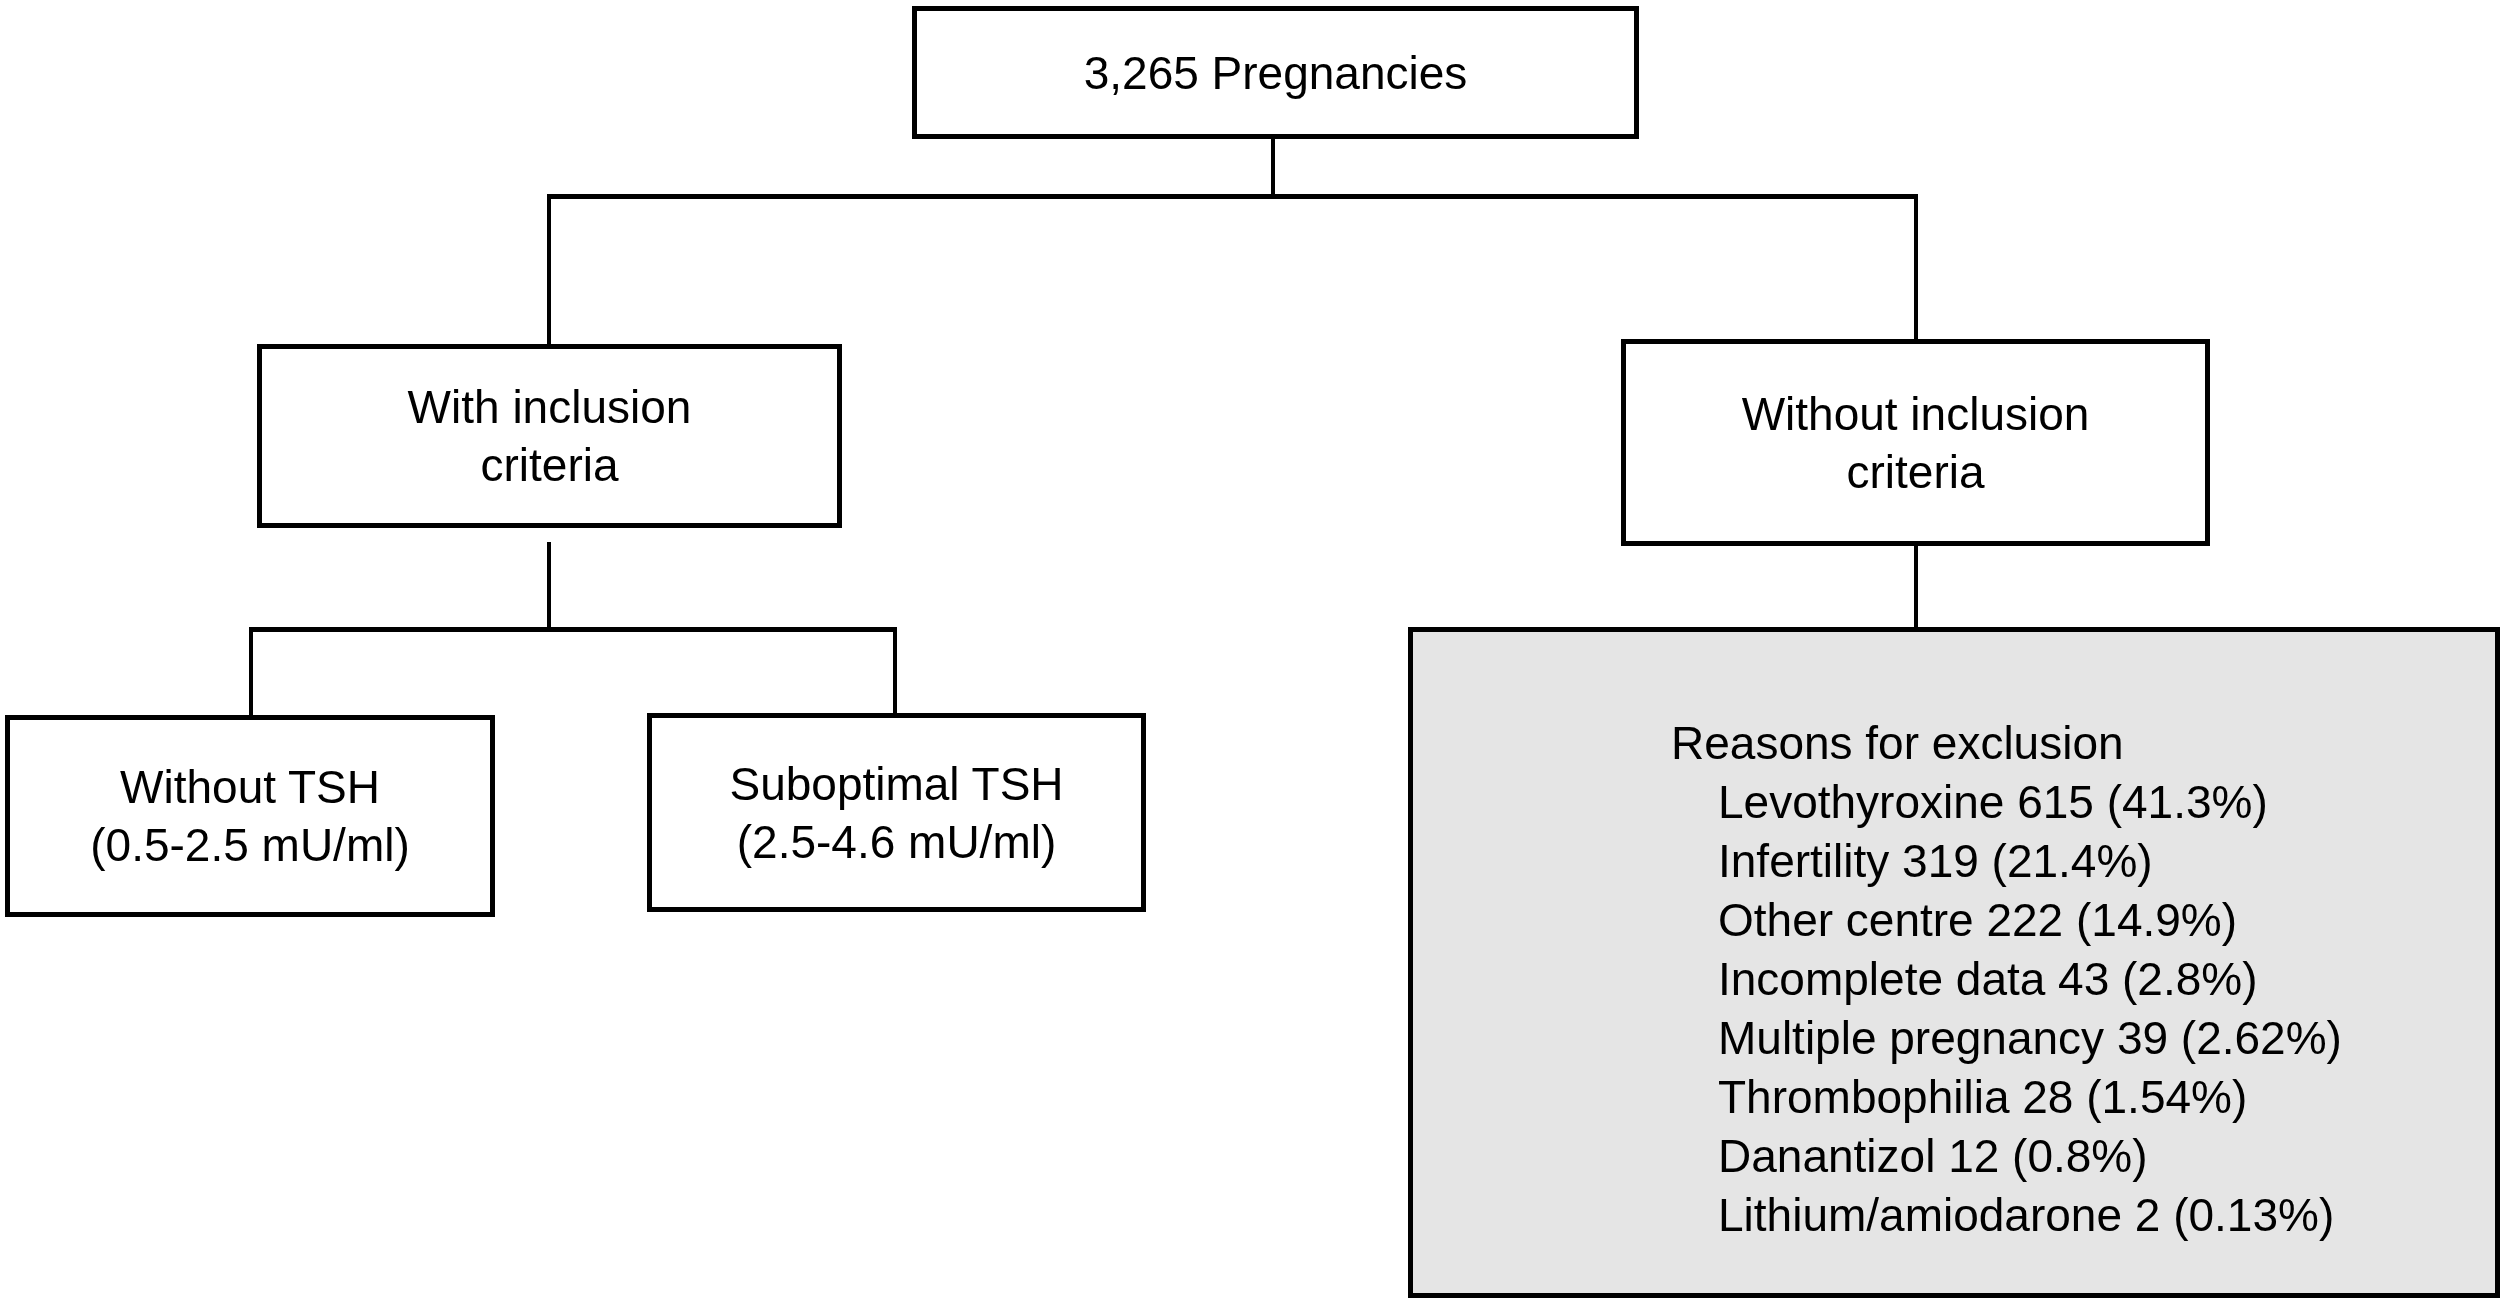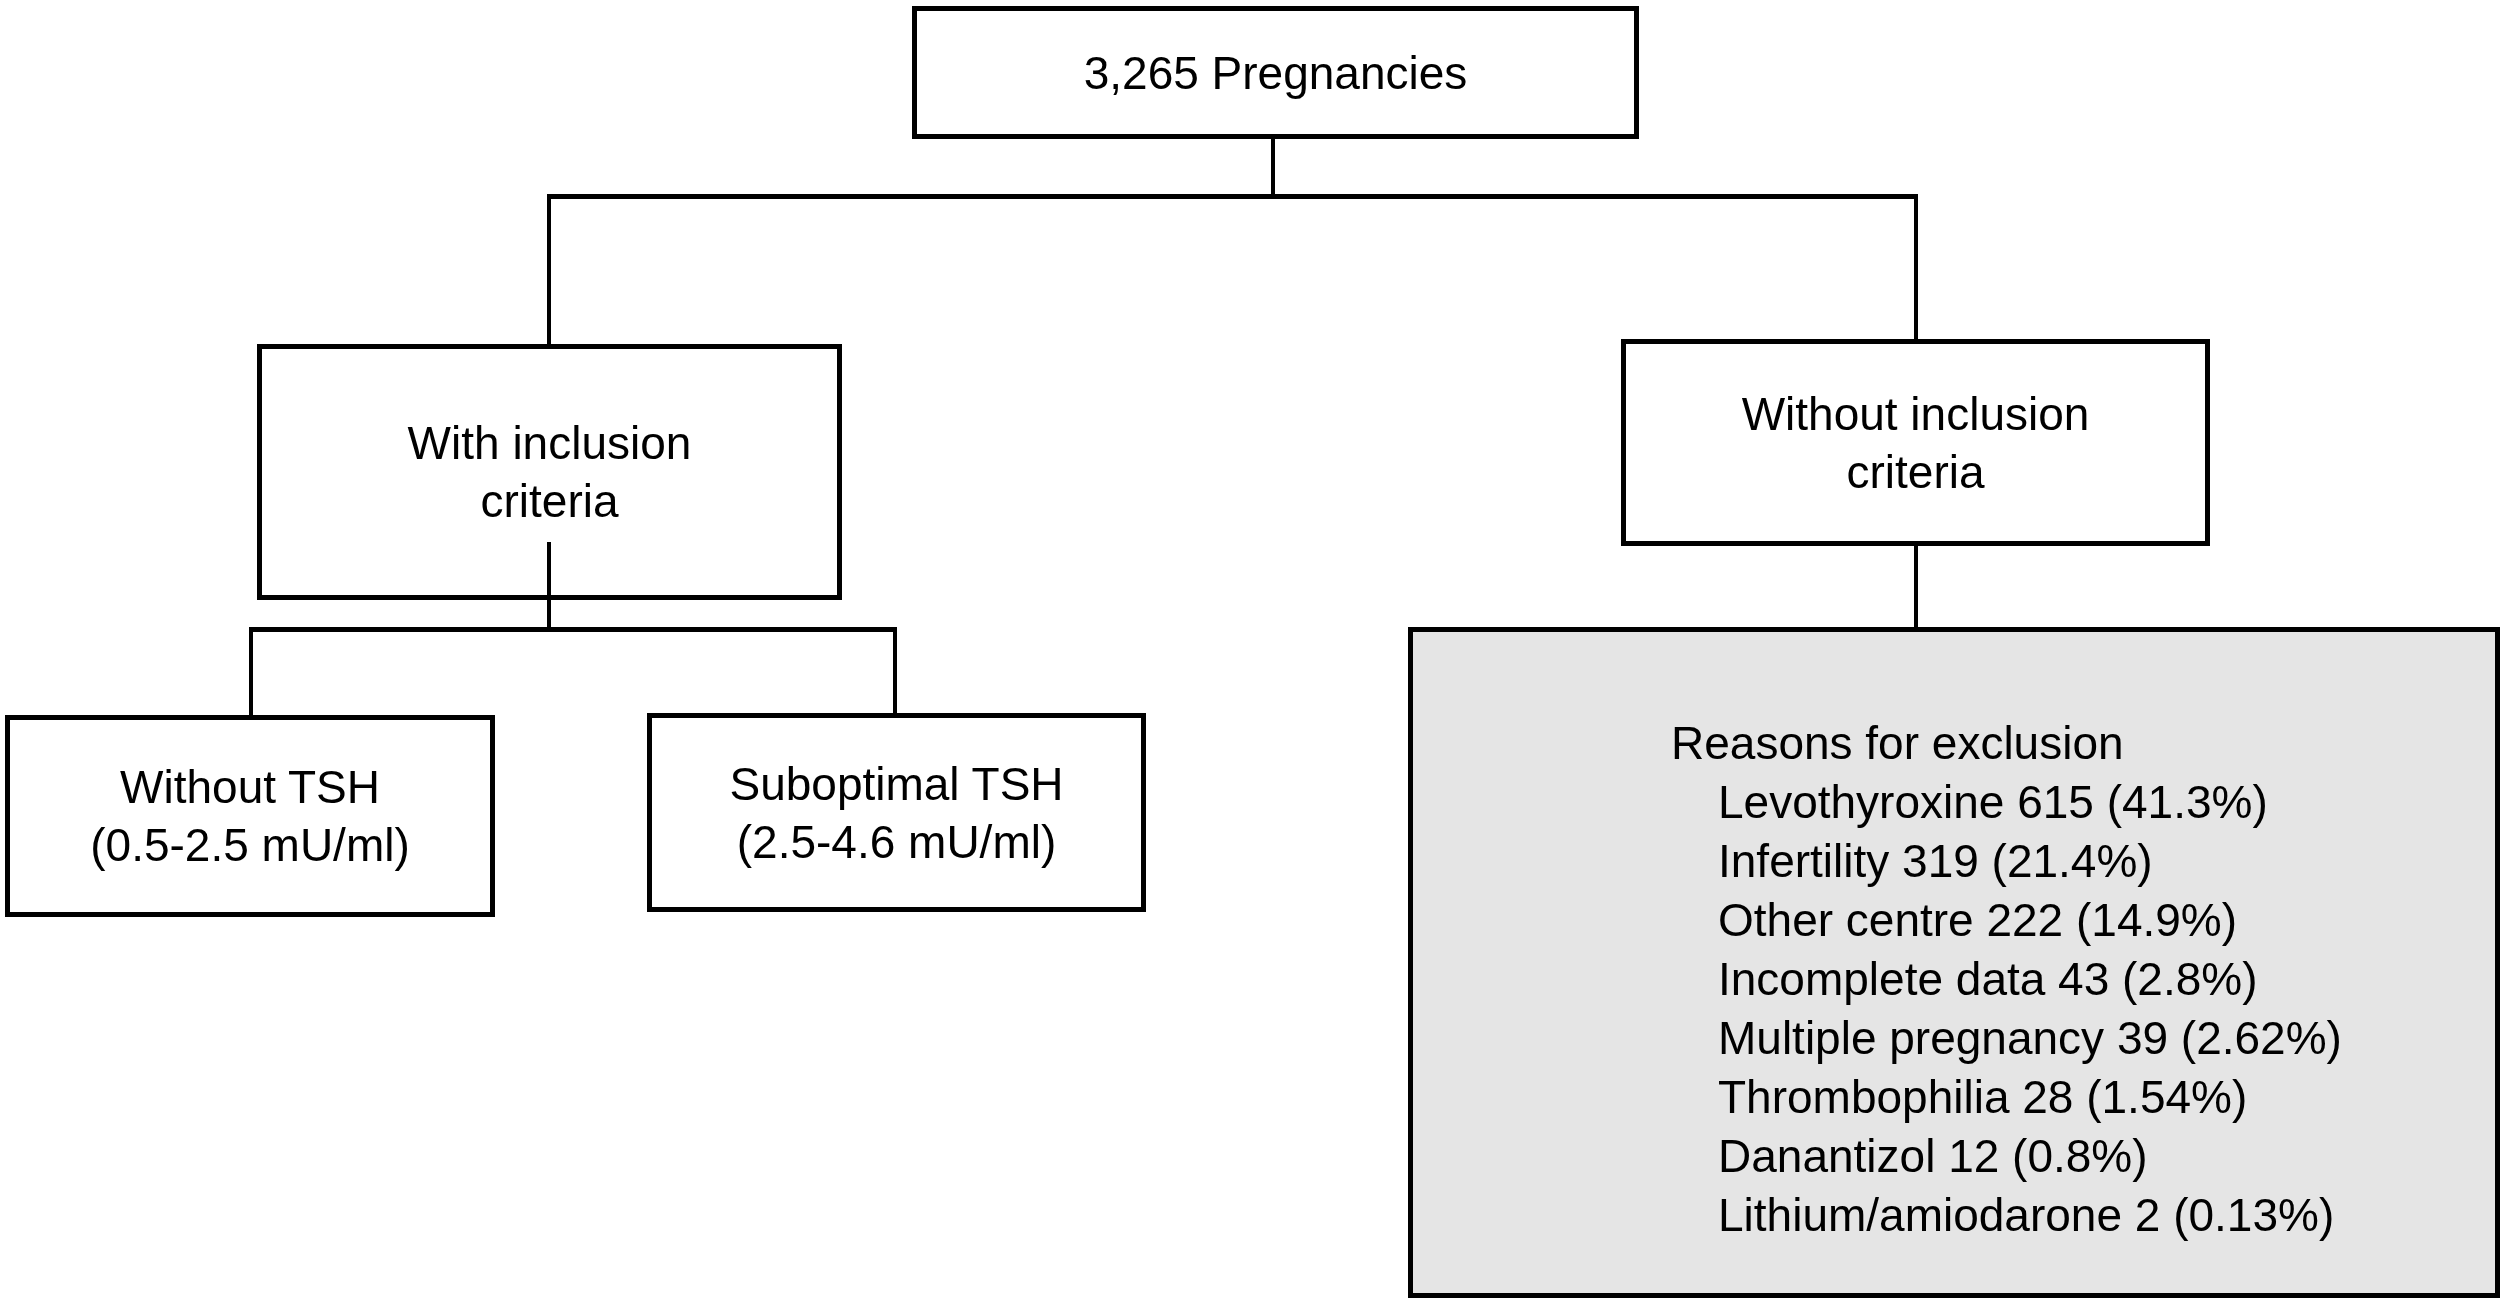--- a/index.html
+++ b/index.html
@@ -56,21 +56,21 @@
 </style>
 </head>
 <body>
 
 <div class="canvas">
 
   <div class="node" style="left:912px; top:6px; width:727px; height:133px;">
     <span>3,265 Pregnancies</span>
   </div>
 
-  <div class="node" style="left:257px; top:344px; width:585px; height:256px;">
+  <div class="node" style="left:257px; top:344px; width:585px; height:184px;">
     <span>With inclusion</span>
     <span>criteria</span>
   </div>
 
   <div class="node" style="left:1621px; top:339px; width:589px; height:207px;">
     <span>Without inclusion</span>
     <span>criteria</span>
   </div>
 
   <div class="node" style="left:5px; top:715px; width:490px; height:202px;">

